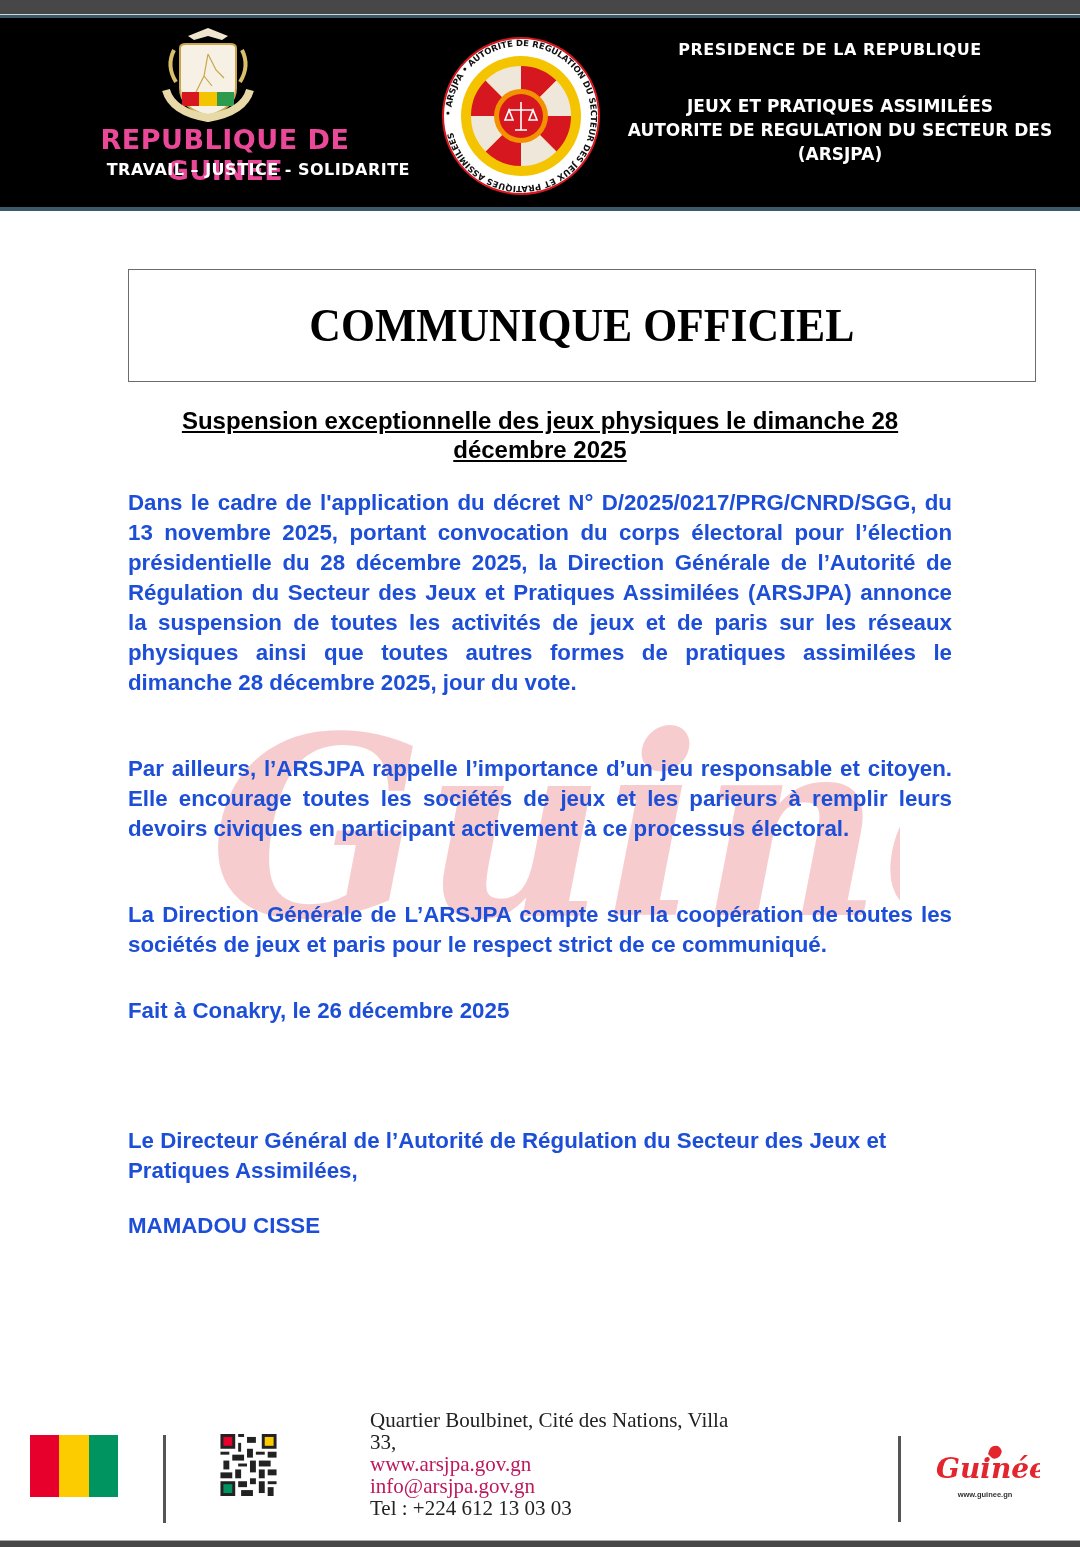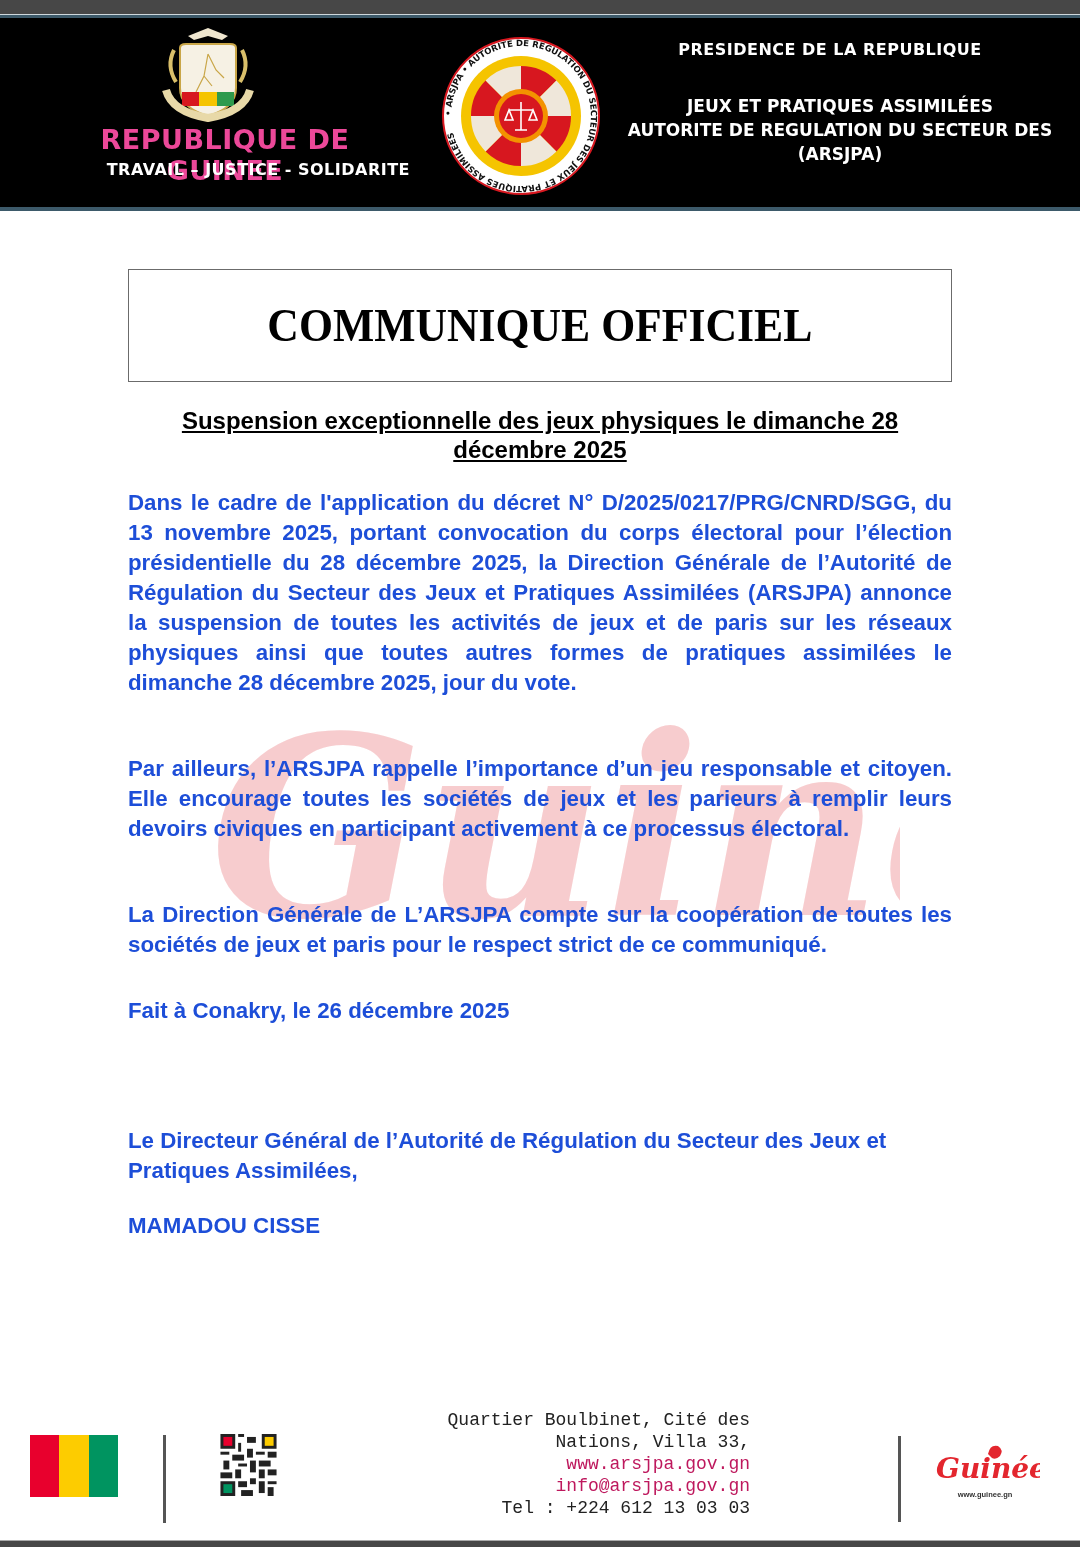--- a/index.html
+++ b/index.html
@@ -13,21 +13,21 @@
 
     .coat { position: absolute; left: 152px; top: 8px; width: 112px; height: 100px; }
     .rep-title { position: absolute; left: 40px; top: 106px; width: 370px; text-align: center; color: #ec4899; font-weight: bold; font-size: 27px; letter-spacing: 0.5px; font-family: "DejaVu Sans", sans-serif; }
     .rep-motto { position: absolute; left: 40px; top: 142px; width: 370px; text-align: right; color: #fff; font-weight: bold; font-size: 16px; letter-spacing: 0.5px; }
 
     .seal { position: absolute; left: 441px; top: 8px; width: 160px; height: 180px; }
 
     .pres-title { position: absolute; left: 620px; top: 22px; width: 420px; text-align: center; color: #fff; font-weight: bold; font-size: 16px; letter-spacing: 0.5px; }
     .auth-lines { position: absolute; left: 620px; top: 76px; width: 440px; text-align: center; color: #fff; font-weight: bold; font-size: 17px; line-height: 24px; }
 
-    .title-box { position: absolute; left: 128px; top: 269px; width: 824px; height: 113px; border: 1px solid #6b6b6b; display: flex; align-items: center; justify-content: center; }
+    .title-box { position: absolute; left: 128px; top: 269px; width: 908px; height: 113px; border: 1px solid #6b6b6b; display: flex; align-items: center; justify-content: center; }
     .title-box h1 { font-family: "Liberation Serif", "DejaVu Serif", serif; font-weight: bold; font-size: 46px; letter-spacing: 0px; transform: scaleX(0.95); }
 
     .subtitle { position: absolute; left: 128px; top: 406px; width: 824px; text-align: center; font-weight: bold; font-size: 24px; line-height: 29px; text-decoration: underline; font-family: "Liberation Sans", sans-serif; transform: scaleX(1); }
 
     .watermark { position: absolute; left: 200px; top: 700px; width: 700px; height: 240px; pointer-events: none; }
 
     .body-text { position: absolute; left: 128px; width: 824px; font-family: "Liberation Sans", sans-serif; font-weight: bold; font-size: 22.3px; line-height: 30px; text-align: justify; color: #1d4ed8; }
     .p1 { top: 488px; }
     .p2 { top: 754px; }
     .p3 { top: 900px; }
@@ -35,21 +35,21 @@
     .p5 { top: 1126px; text-align: left; }
     .p6 { top: 1211px; text-align: left; }
 
     .footer-flag { position: absolute; left: 30px; top: 1435px; width: 88px; height: 62px; display: flex; }
     .footer-flag span { flex: 1; }
     .vdiv { position: absolute; width: 3px; background: #555; }
     .vdiv.l { left: 163px; top: 1435px; height: 88px; }
     .vdiv.r { left: 898px; top: 1436px; height: 86px; }
     .qr { position: absolute; left: 220px; top: 1434px; width: 57px; height: 62px; }
 
-    .address { position: absolute; left: 370px; top: 1409px; width: 380px; text-align: right; font-family: Liberation Mono, monospace; font-size: 18px; line-height: 22px; color: #222; }
+    .address { position: absolute; left: 370px; top: 1409px; width: 380px; text-align: left; font-family: Liberation Serif, serif; font-size: 21px; line-height: 22px; color: #222; }
     .address .link { color: #be185d; }
 
     .guinee-logo { position: absolute; left: 930px; top: 1442px; width: 110px; height: 60px; }
     .guinee-url { position: absolute; left: 950px; top: 1490px; width: 70px; text-align: center; font-size: 7.5px; font-weight: bold; color: #333; font-family: "Liberation Sans", sans-serif; }
 
     .bottom-strip { position: absolute; left: 0; top: 1540px; width: 1080px; height: 7px; background: #474747; border-top: 1px solid #aaa; }
   </style>
 </head>
 <body>
 

